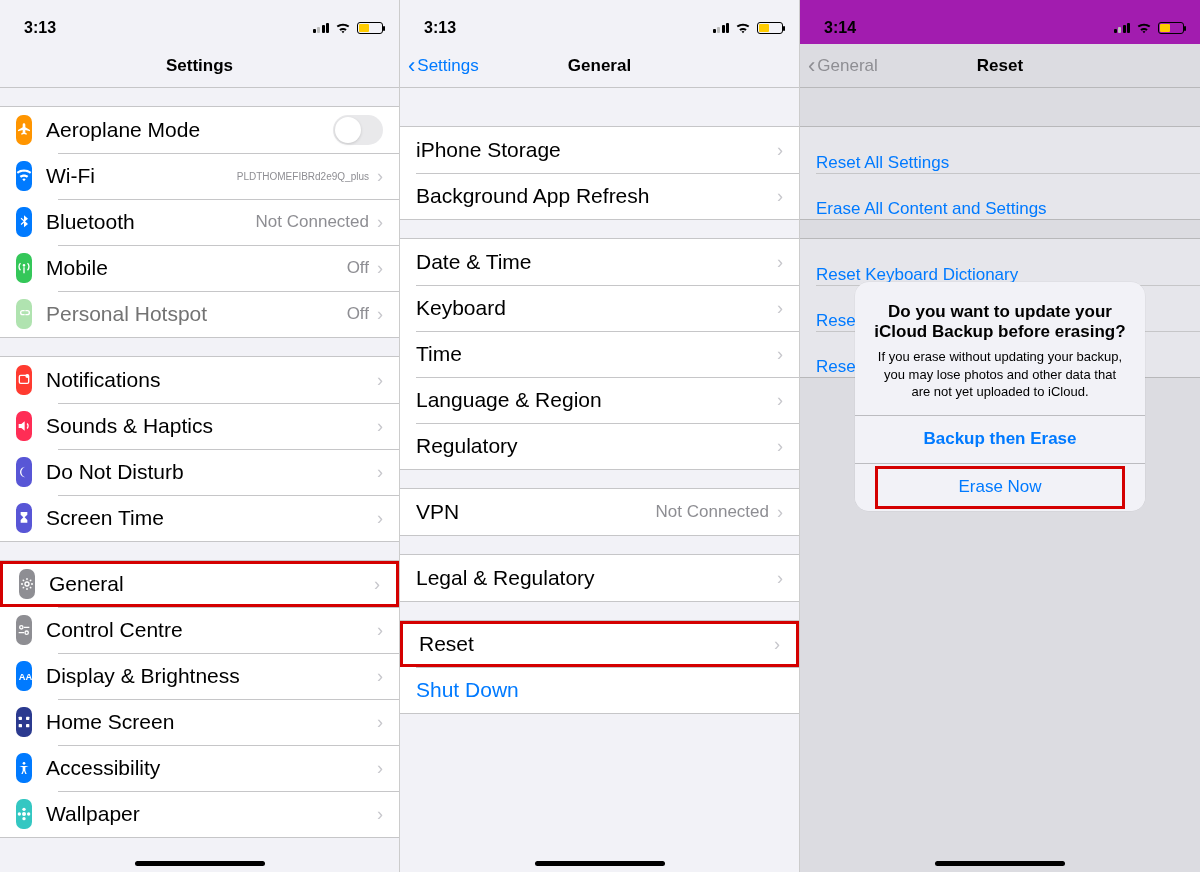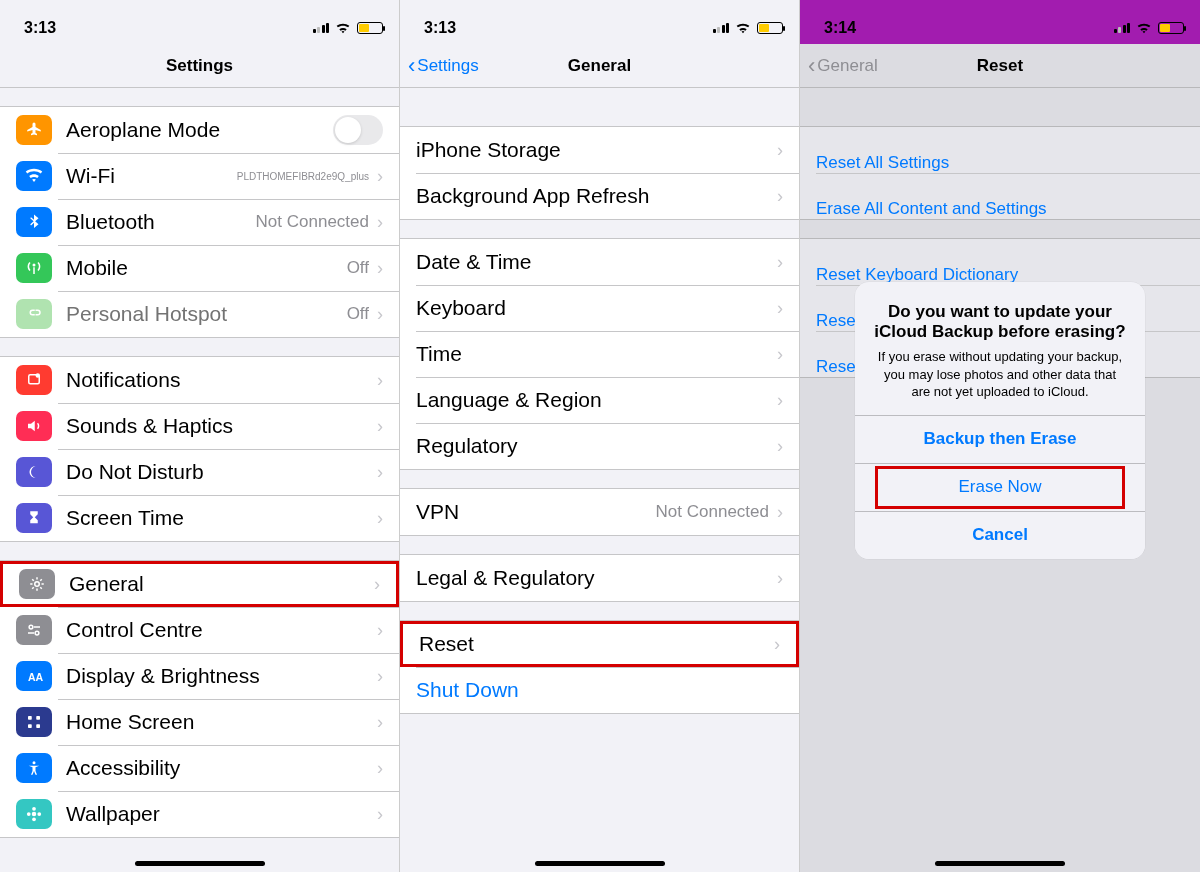--- a/index.html
+++ b/index.html
@@ -31,21 +31,21 @@
   .dimmed .navbar { background:#dcdce1; border-bottom-color:#b8b8ba; }
   .dimmed .navbar .back { color:#8e8e93; }
   .dimmed .navbar .title { color:#000; }
 
   .content { flex: 1; overflow: hidden; }
   .group { margin-top: 18px; background:#fff; border-top:0.5px solid #c6c6c8; border-bottom:0.5px solid #c6c6c8; }
   .group.first { margin-top: 18px; }
   .row { display:flex; align-items:center; min-height:46px; padding:0 16px; background:#fff; position:relative; }
   .row + .row::before { content:""; position:absolute; top:0; left:58px; right:0; height:0.5px; background:#c6c6c8; }
   .row.noicon + .row.noicon::before { left:16px; }
-  .row .icon { width:36px; height:30px; border-radius:7px; display:flex; align-items:center; justify-content:center; margin-right:14px; flex-shrink:0; }
+  .row .icon { width:16px; height:30px; border-radius:7px; display:flex; align-items:center; justify-content:center; margin-right:14px; flex-shrink:0; }
   .row .icon svg { width:18px; height:18px; }
   .row .label { font-size:21px; color:#000; flex:1; }
   .row .val { font-size:17px; color:#8e8e93; margin-right:8px; }
   .row .chev { color:#c7c7cc; font-size:18px; }
   .row .toggle { width:50px; height:30px; background:#e9e9eb; border-radius:15px; position:relative; }
   .row .toggle::after{ content:""; position:absolute; left:2px; top:2px; width:26px; height:26px; background:#fff; border-radius:50%; box-shadow:0 1px 3px rgba(0,0,0,0.15);}
   .row.disabled .label { color:#737373; }
   .highlight { border:3px solid #d40000; }
   .linklabel { color:#007aff !important; }
   .orange{background:#ff9500}.blue{background:#007aff}.green{background:#34c759}.gray{background:#8e8e93}
@@ -400,20 +400,17 @@
     <div class="hdr">
       <div class="t">Do you want to update your iCloud Backup before erasing?</div>
       <div class="d">If you erase without updating your backup, you may lose photos and other data that are not yet uploaded to iCloud.</div>
     </div>
     <div class="btn bold">
           <span>Backup then Erase</span>
         </div>
     <div class="btn highlight-inner">
           <span>Erase Now</span>
         </div>
-    <div class="btn bold">
-          <span>Cancel</span>
-        </div>
   </div>
   <div class="home-indicator"></div>
 </div>
 
 </div>
 
 </body></html>

